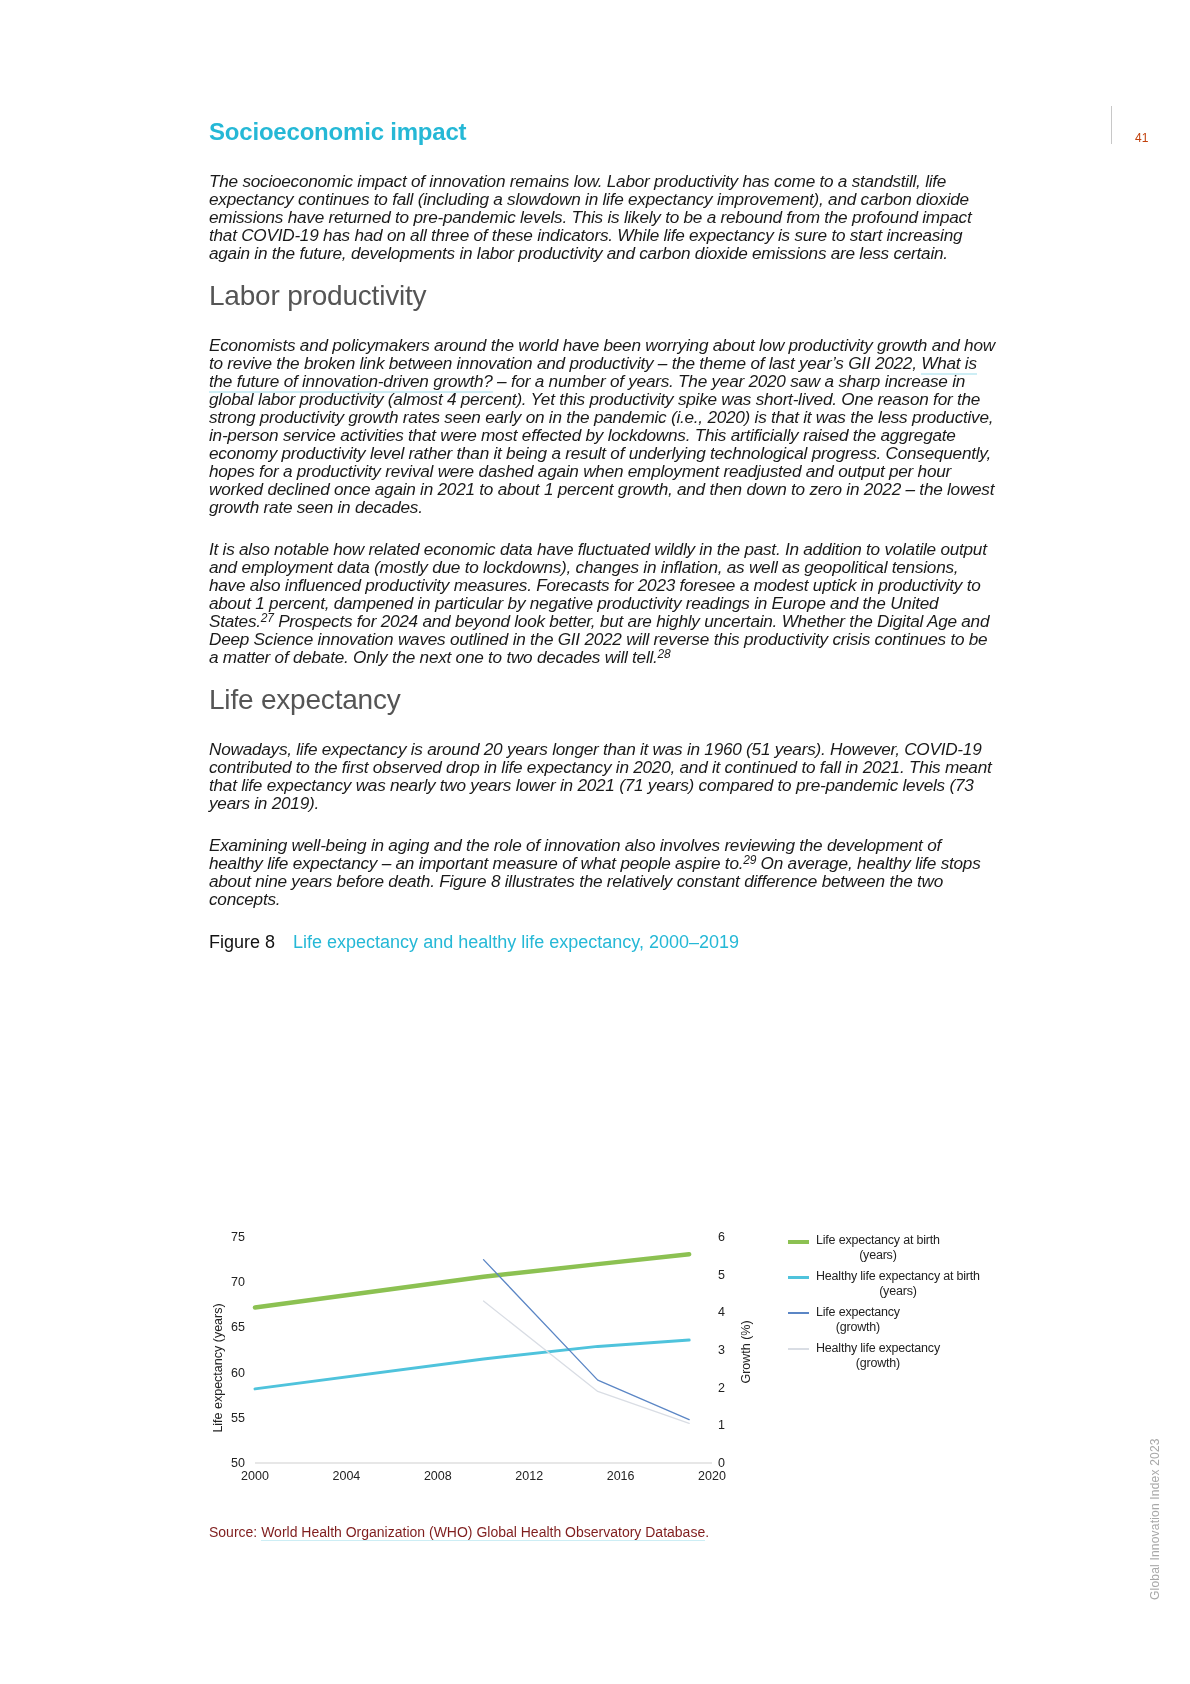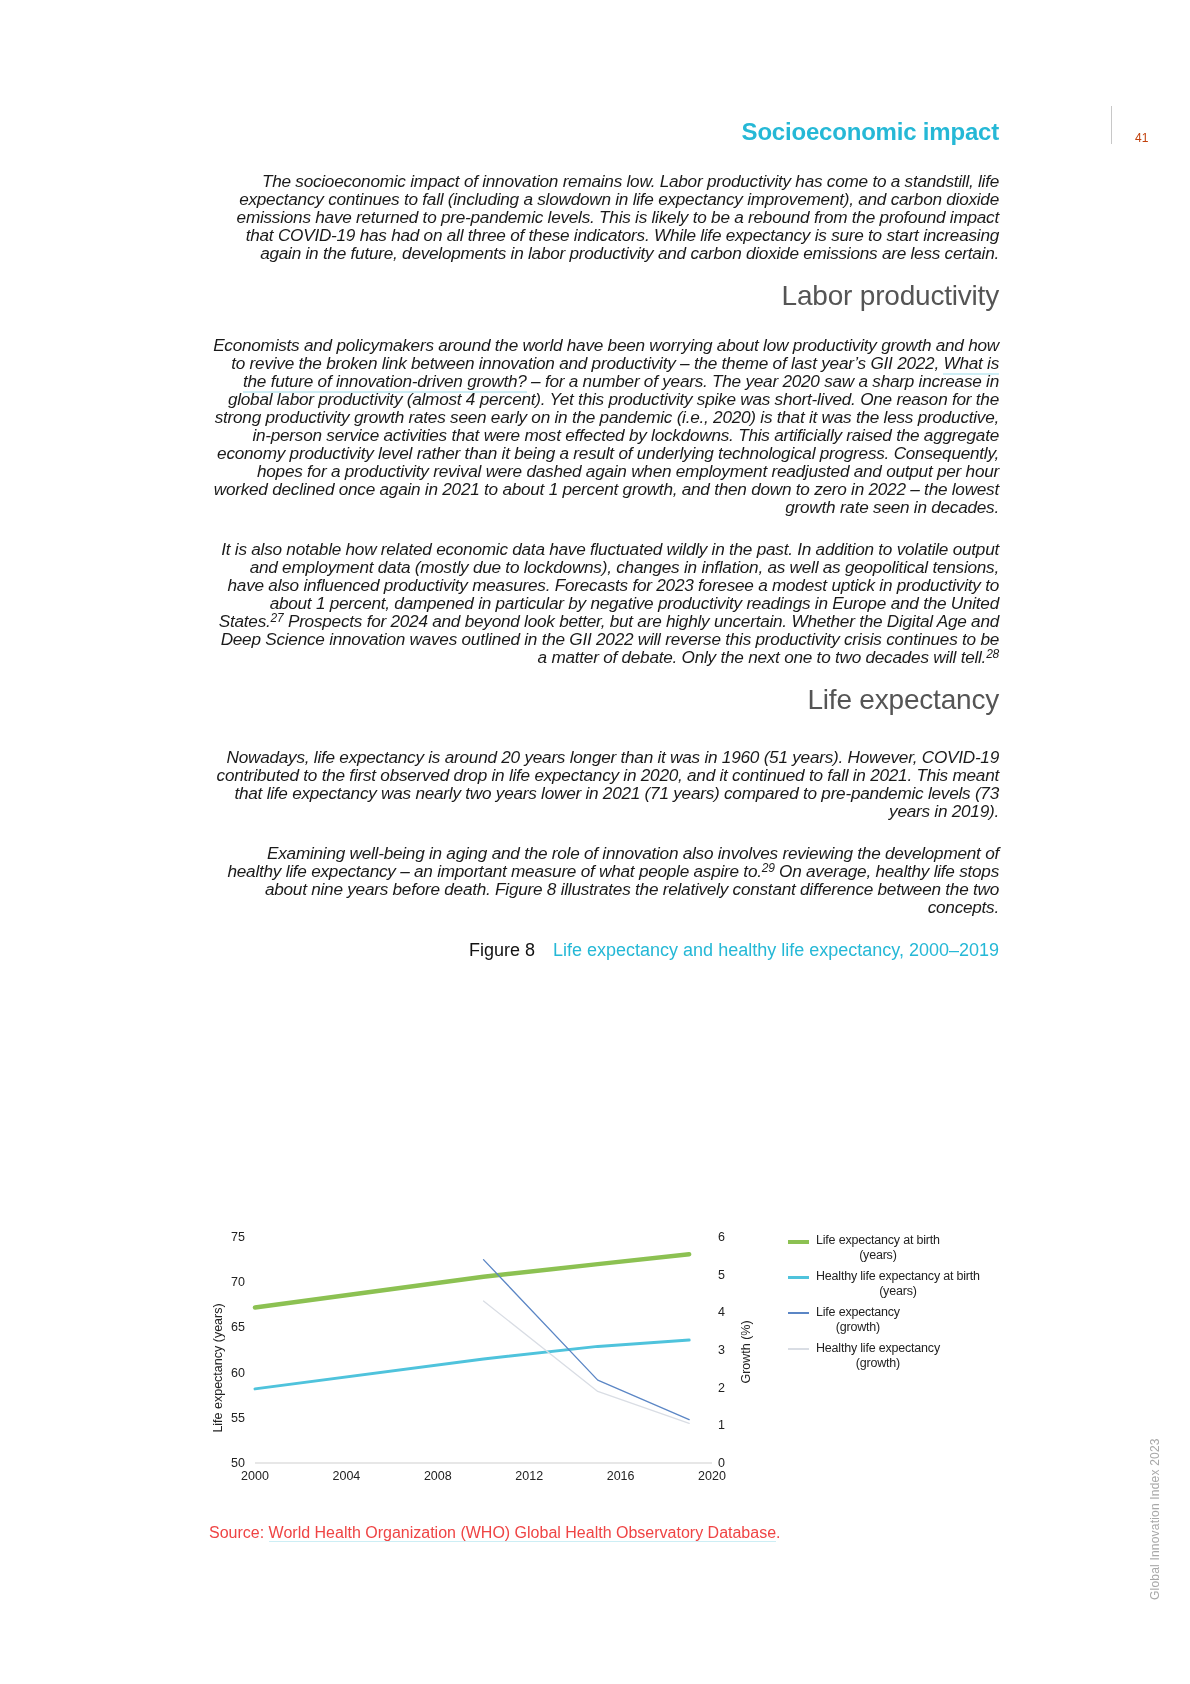--- a/index.html
+++ b/index.html
@@ -1,30 +1,30 @@
 <!DOCTYPE html>
 <html><head>
 <meta charset="utf-8">
 <style>
   html,body{margin:0;padding:0;background:#fff;}
   body{width:1190px;height:1684px;position:relative;overflow:hidden;font-family:"Liberation Sans","DejaVu Sans",sans-serif;color:#1a1a1a;}
   .page-num-rule{position:absolute;left:1111px;top:106px;width:1px;height:38px;background:#c8c8c8;}
   .page-num{position:absolute;left:1135px;top:131px;font-size:12px;color:#c2410c;}
   .side-title{position:absolute;left:1148px;top:1600px;transform-origin:left top;transform:rotate(-90deg);font-size:12px;color:#a8a8a8;white-space:nowrap;letter-spacing:0.2px;}
-  .content{position:absolute;left:209px;top:118px;width:790px;text-align:right;}
+  .content{position:absolute;left:209px;top:118px;width:790px;}
   h1{margin:0;font-size:24px;color:#25b8d6;font-weight:bold;letter-spacing:-0.2px;}
   h2{margin:0;font-size:28px;color:#555;font-weight:normal;letter-spacing:-0.2px;}
   p{margin:0;font-size:17.2px;line-height:18px;letter-spacing:-0.25px;font-style:italic;}
   sup{font-size:12px;vertical-align:top;position:relative;top:-3px;}
   .link{border-bottom:2px solid #cdeef5;}
   .fig-title{font-size:18px;font-weight:normal;}
   .fig-title .num{color:#111;margin-right:18px;}
   .fig-title .txt{color:#25b8d6;}
   .chart-wrap{position:absolute;left:200px;top:1225px;width:800px;height:280px;}
-  .source{position:absolute;left:209px;top:1524px;font-size:16px;color:#ef4444;}
+  .source{position:absolute;left:209px;top:1524px;font-size:14px;color:#7f1d1d;}
   .source .link{border-bottom:1.5px solid #cdeef5;}
   .tick{font-size:12.5px;fill:#222;font-family:"Liberation Sans","DejaVu Sans",sans-serif;}
   .axis-label{font-size:12.5px;fill:#222;font-family:"Liberation Sans","DejaVu Sans",sans-serif;}
   .legend{position:absolute;left:588px;top:8px;width:220px;}
   .legend-item{display:flex;align-items:flex-start;margin-bottom:6px;text-align:center;}
   .legend-swatch{width:21px;margin-top:7px;margin-right:7px;flex:none;}
   .legend-label{font-size:12.5px;line-height:15px;color:#222;letter-spacing:-0.2px;}
 </style>
 </head>
 <body>
@@ -35,21 +35,21 @@
 
 <div class="content">
   <h1>Socioeconomic impact</h1>
   <p style="margin-top:26px">The socioeconomic impact of innovation remains low. Labor productivity has come to a standstill, life expectancy continues to fall (including a slowdown in life expectancy improvement), and carbon dioxide emissions have returned to pre-pandemic levels. This is likely to be a rebound from the profound impact that COVID-19 has had on all three of these indicators. While life expectancy is sure to start increasing again in the future, developments in labor productivity and carbon dioxide emissions are less certain.</p>
 
   <h2 style="margin-top:18px">Labor productivity</h2>
   <p style="margin-top:24px"><span>Economists and policymakers around the world have been worrying about low productivity growth and how to revive the broken link between innovation and productivity – the theme of last year’s GII 2022, </span><span class="link">What is the future of innovation-driven growth?</span><span> – for a number of years. The year 2020 saw a sharp increase in global labor productivity (almost 4 percent). Yet this productivity spike was short-lived. One reason for the strong productivity growth rates seen early on in the pandemic (i.e., 2020) is that it was the less productive, in-person service activities that were most effected by lockdowns. This artificially raised the aggregate economy productivity level rather than it being a result of underlying technological progress. Consequently, hopes for a productivity revival were dashed again when employment readjusted and output per hour worked declined once again in 2021 to about 1 percent growth, and then down to zero in 2022 – the lowest growth rate seen in decades.</span></p>
   <p style="margin-top:24px"><span>It is also notable how related economic data have fluctuated wildly in the past. In addition to volatile output and employment data (mostly due to lockdowns), changes in inflation, as well as geopolitical tensions, have also influenced productivity measures. Forecasts for 2023 foresee a modest uptick in productivity to about 1 percent, dampened in particular by negative productivity readings in Europe and the United States.</span><sup>27</sup><span> Prospects for 2024 and beyond look better, but are highly uncertain. Whether the Digital Age and Deep Science innovation waves outlined in the GII 2022 will reverse this productivity crisis continues to be a matter of debate. Only the next one to two decades will tell.</span><sup>28</sup></p>
 
   <h2 style="margin-top:18px">Life expectancy</h2>
-  <p style="margin-top:32px">Nowadays, life expectancy is around 20 years longer than it was in 1960 (51 years). However, COVID-19 contributed to the first observed drop in life expectancy in 2020, and it continued to fall in 2021. This meant that life expectancy was nearly two years lower in 2021 (71 years) compared to pre-pandemic levels (73 years in 2019).</p>
+  <p style="margin-top:24px">Nowadays, life expectancy is around 20 years longer than it was in 1960 (51 years). However, COVID-19 contributed to the first observed drop in life expectancy in 2020, and it continued to fall in 2021. This meant that life expectancy was nearly two years lower in 2021 (71 years) compared to pre-pandemic levels (73 years in 2019).</p>
   <p style="margin-top:24px"><span>Examining well-being in aging and the role of innovation also involves reviewing the development of healthy life expectancy – an important measure of what people aspire to.</span><sup>29</sup><span> On average, healthy life stops about nine years before death. Figure 8 illustrates the relatively constant difference between the two concepts.</span></p>
 
   <div class="fig-title" style="margin-top:24px"><span class="num">Figure 8</span><span class="txt">Life expectancy and healthy life expectancy, 2000–2019</span></div>
 </div>
 
 <div class="chart-wrap">
   <svg id="chart-svg" width="800" height="280">
       <line x1="55" y1="238" x2="512" y2="238" stroke="#cfcfcf" stroke-width="1"></line>
       <text x="45" y="242" text-anchor="end" class="tick">50</text>
       <text x="45" y="196.8" text-anchor="end" class="tick">55</text>

